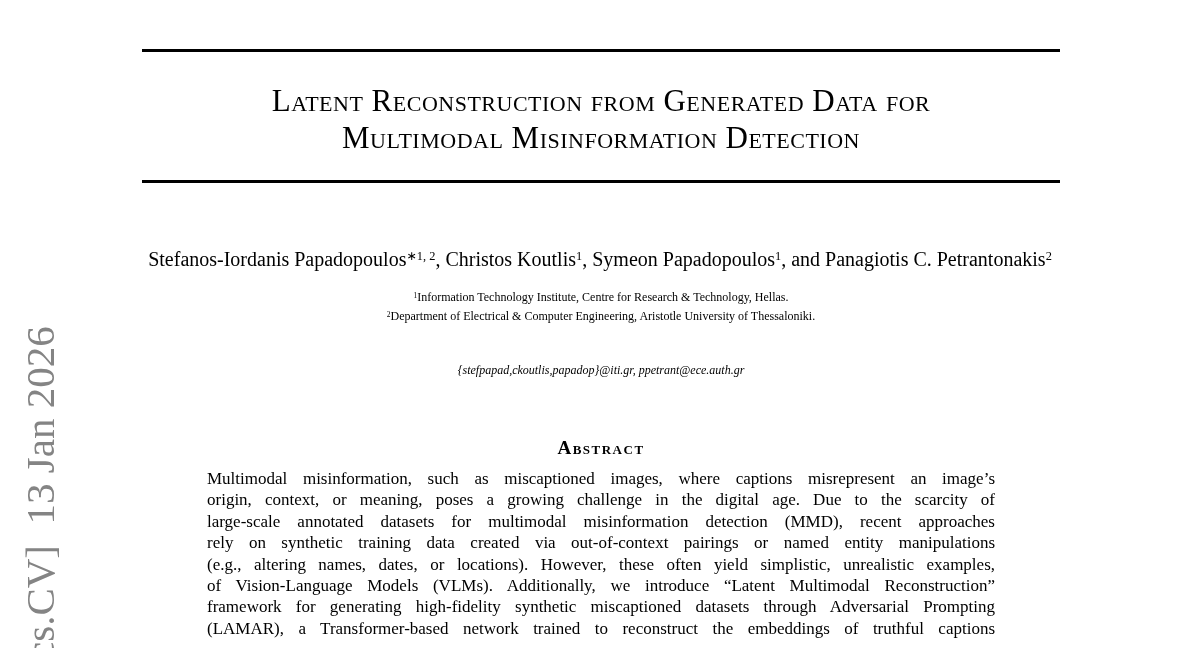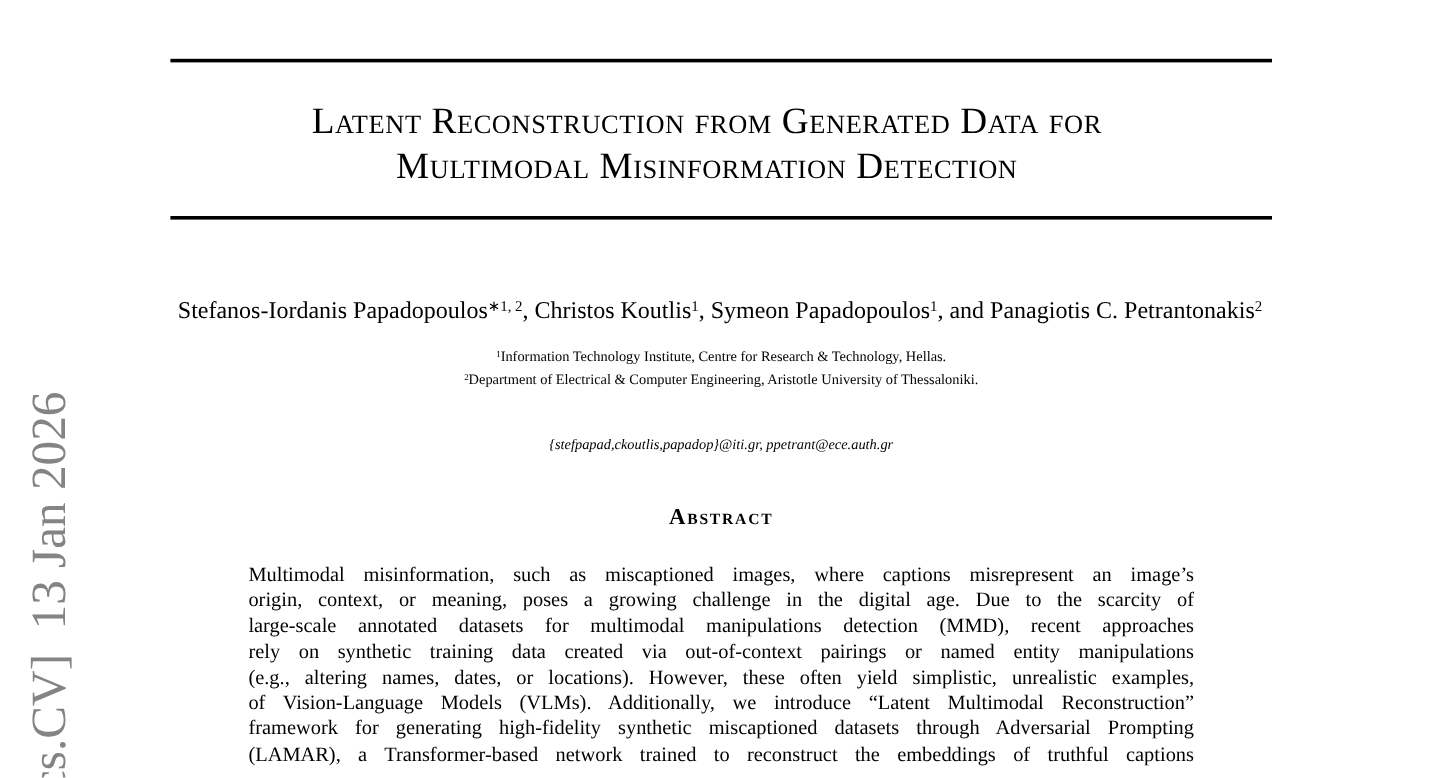--- a/index.html
+++ b/index.html
@@ -16,21 +16,21 @@
   .rule {
     position: absolute;
     left: 142px; width: 918px; height: 3px;
     background: #000000;
   }
   .rule-top { top: 49px; }
   .rule-bottom { top: 180px; }
 
   .paper-title {
     position: absolute;
-    left: 130px; width: 918px; top: 82px;
+    left: 142px; width: 918px; top: 82px;
     text-align: center;
     font-variant: small-caps;
     font-size: 31px;
     line-height: 37px;
     letter-spacing: 0.5px;
   }
 
   .authors {
     position: absolute;
     left: 100px; width: 1000px; top: 248px;
@@ -49,21 +49,21 @@
     position: absolute;
     left: 142px; width: 918px; top: 288px;
     text-align: center;
     font-size: 12px;
     line-height: 18.5px;
   }
   .emails { font-style: italic; margin-top: 36px; }
 
   .abstract-heading {
     position: absolute;
-    left: 142px; width: 918px; top: 421px;
+    left: 142px; width: 918px; top: 437px;
     text-align: center;
     font-weight: bold;
     font-variant: small-caps;
     font-size: 19px;
     letter-spacing: 1.5px;
   }
 
   .abstract-body {
     position: absolute;
     left: 207px; width: 788px; top: 468px;
@@ -110,21 +110,21 @@
     <div><span class="sup">1</span><span>Information Technology Institute, Centre for Research &amp; Technology, Hellas.</span></div>
     <div><span class="sup">2</span><span>Department of Electrical &amp; Computer Engineering, Aristotle University of Thessaloniki.</span></div>
     <div class="emails">{stefpapad,ckoutlis,papadop}@iti.gr, ppetrant@ece.auth.gr</div>
   </div>
 
   <div class="abstract-heading">Abstract</div>
 
   <div class="abstract-body">
     <div class="abs-line">Multimodal misinformation, such as miscaptioned images, where captions misrepresent an image’s</div>
     <div class="abs-line">origin, context, or meaning, poses a growing challenge in the digital age. Due to the scarcity of</div>
-    <div class="abs-line">large-scale annotated datasets for multimodal manipulations detection (MMD), recent approaches</div>
+    <div class="abs-line">large-scale annotated datasets for multimodal misinformation detection (MMD), recent approaches</div>
     <div class="abs-line">rely on synthetic training data created via out-of-context pairings or named entity manipulations</div>
     <div class="abs-line">(e.g., altering names, dates, or locations). However, these often yield simplistic, unrealistic examples,</div>
     <div class="abs-line">of Vision-Language Models (VLMs). Additionally, we introduce “Latent Multimodal Reconstruction”</div>
     <div class="abs-line">framework for generating high-fidelity synthetic miscaptioned datasets through Adversarial Prompting</div>
     <div class="abs-line">(LAMAR), a Transformer-based network trained to reconstruct the embeddings of truthful captions</div>
   </div>
 
 </div>
 
 </body></html>

